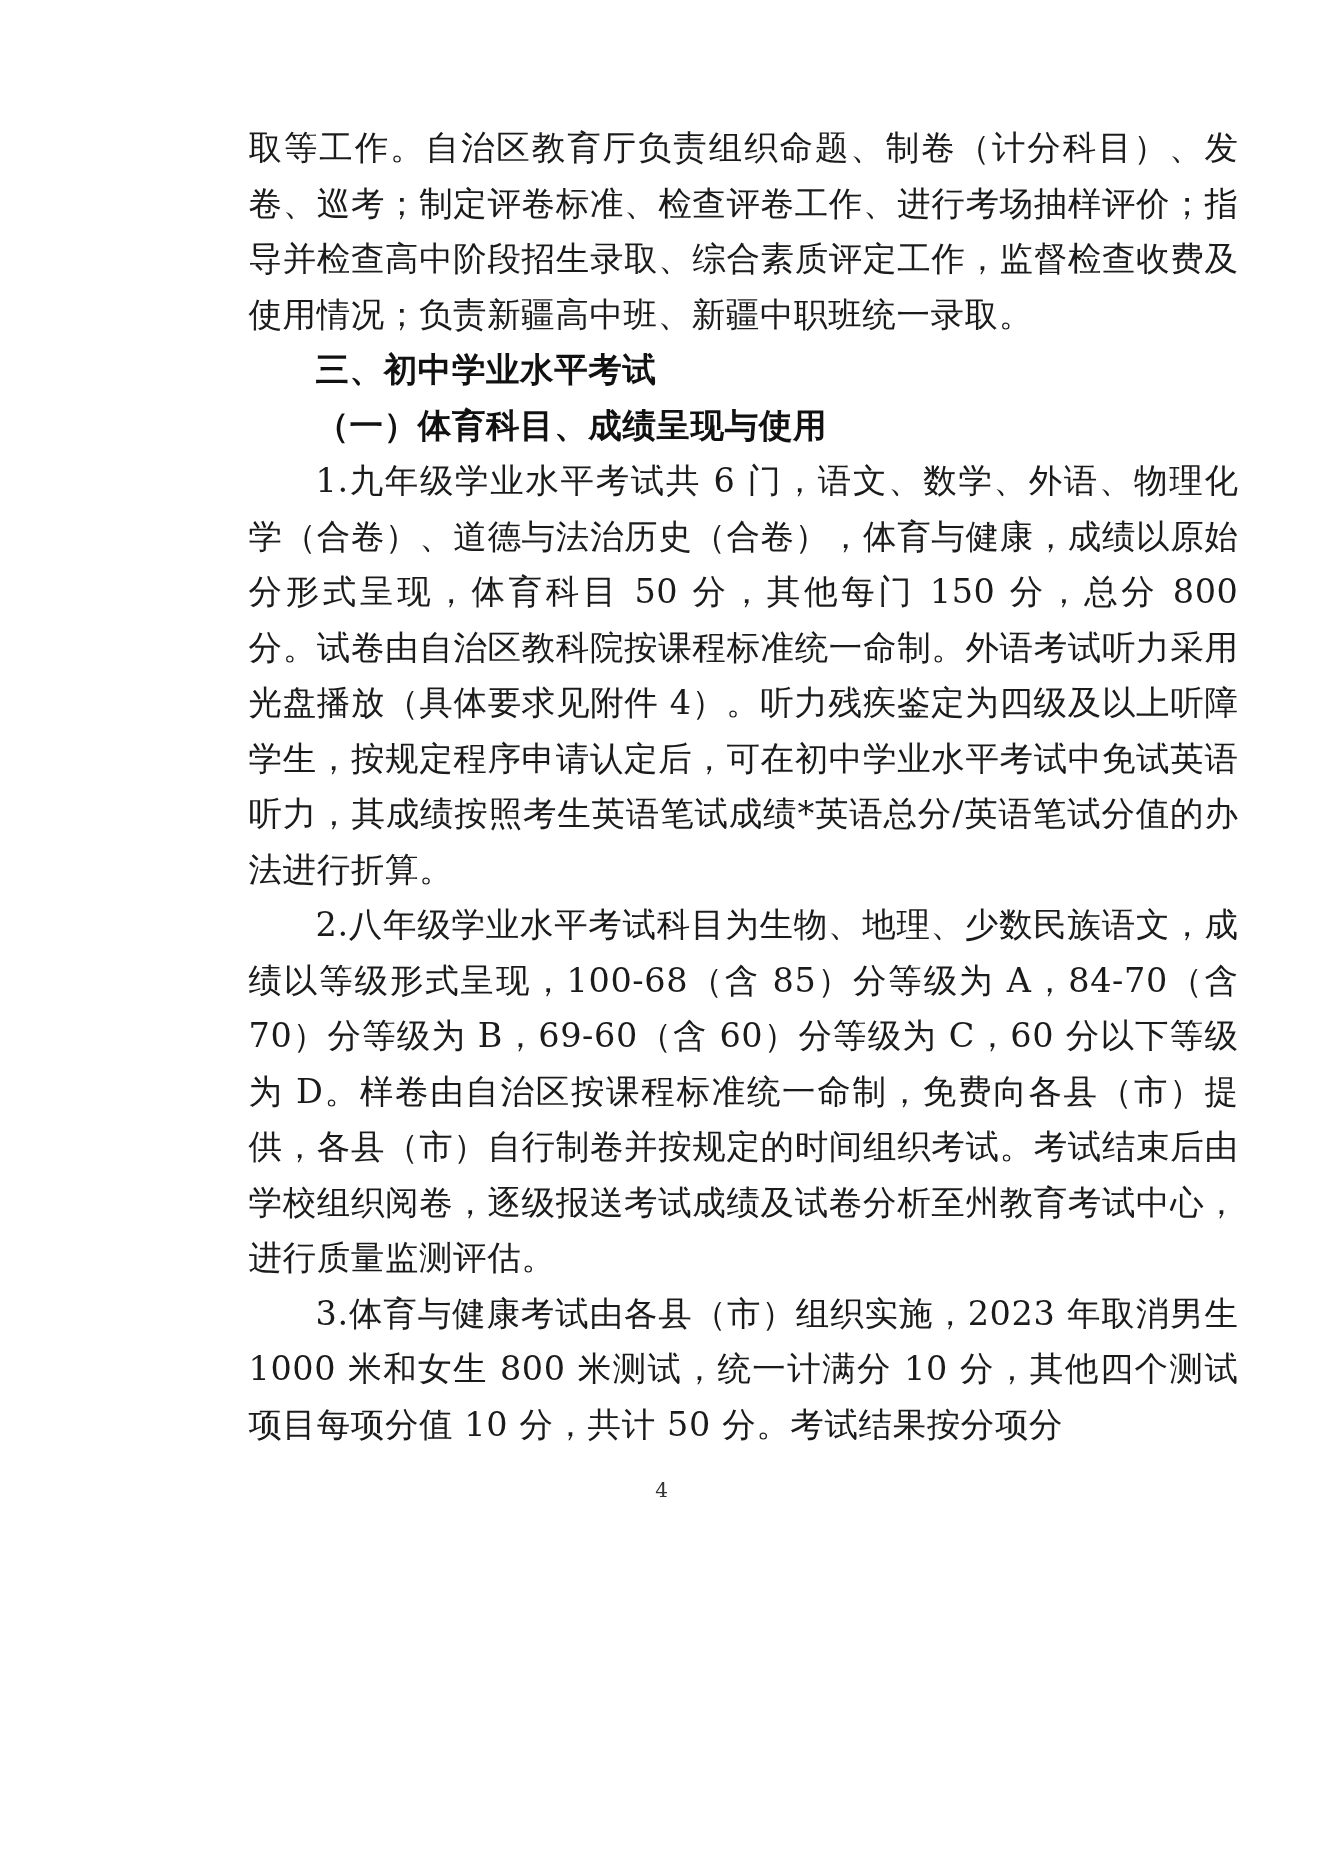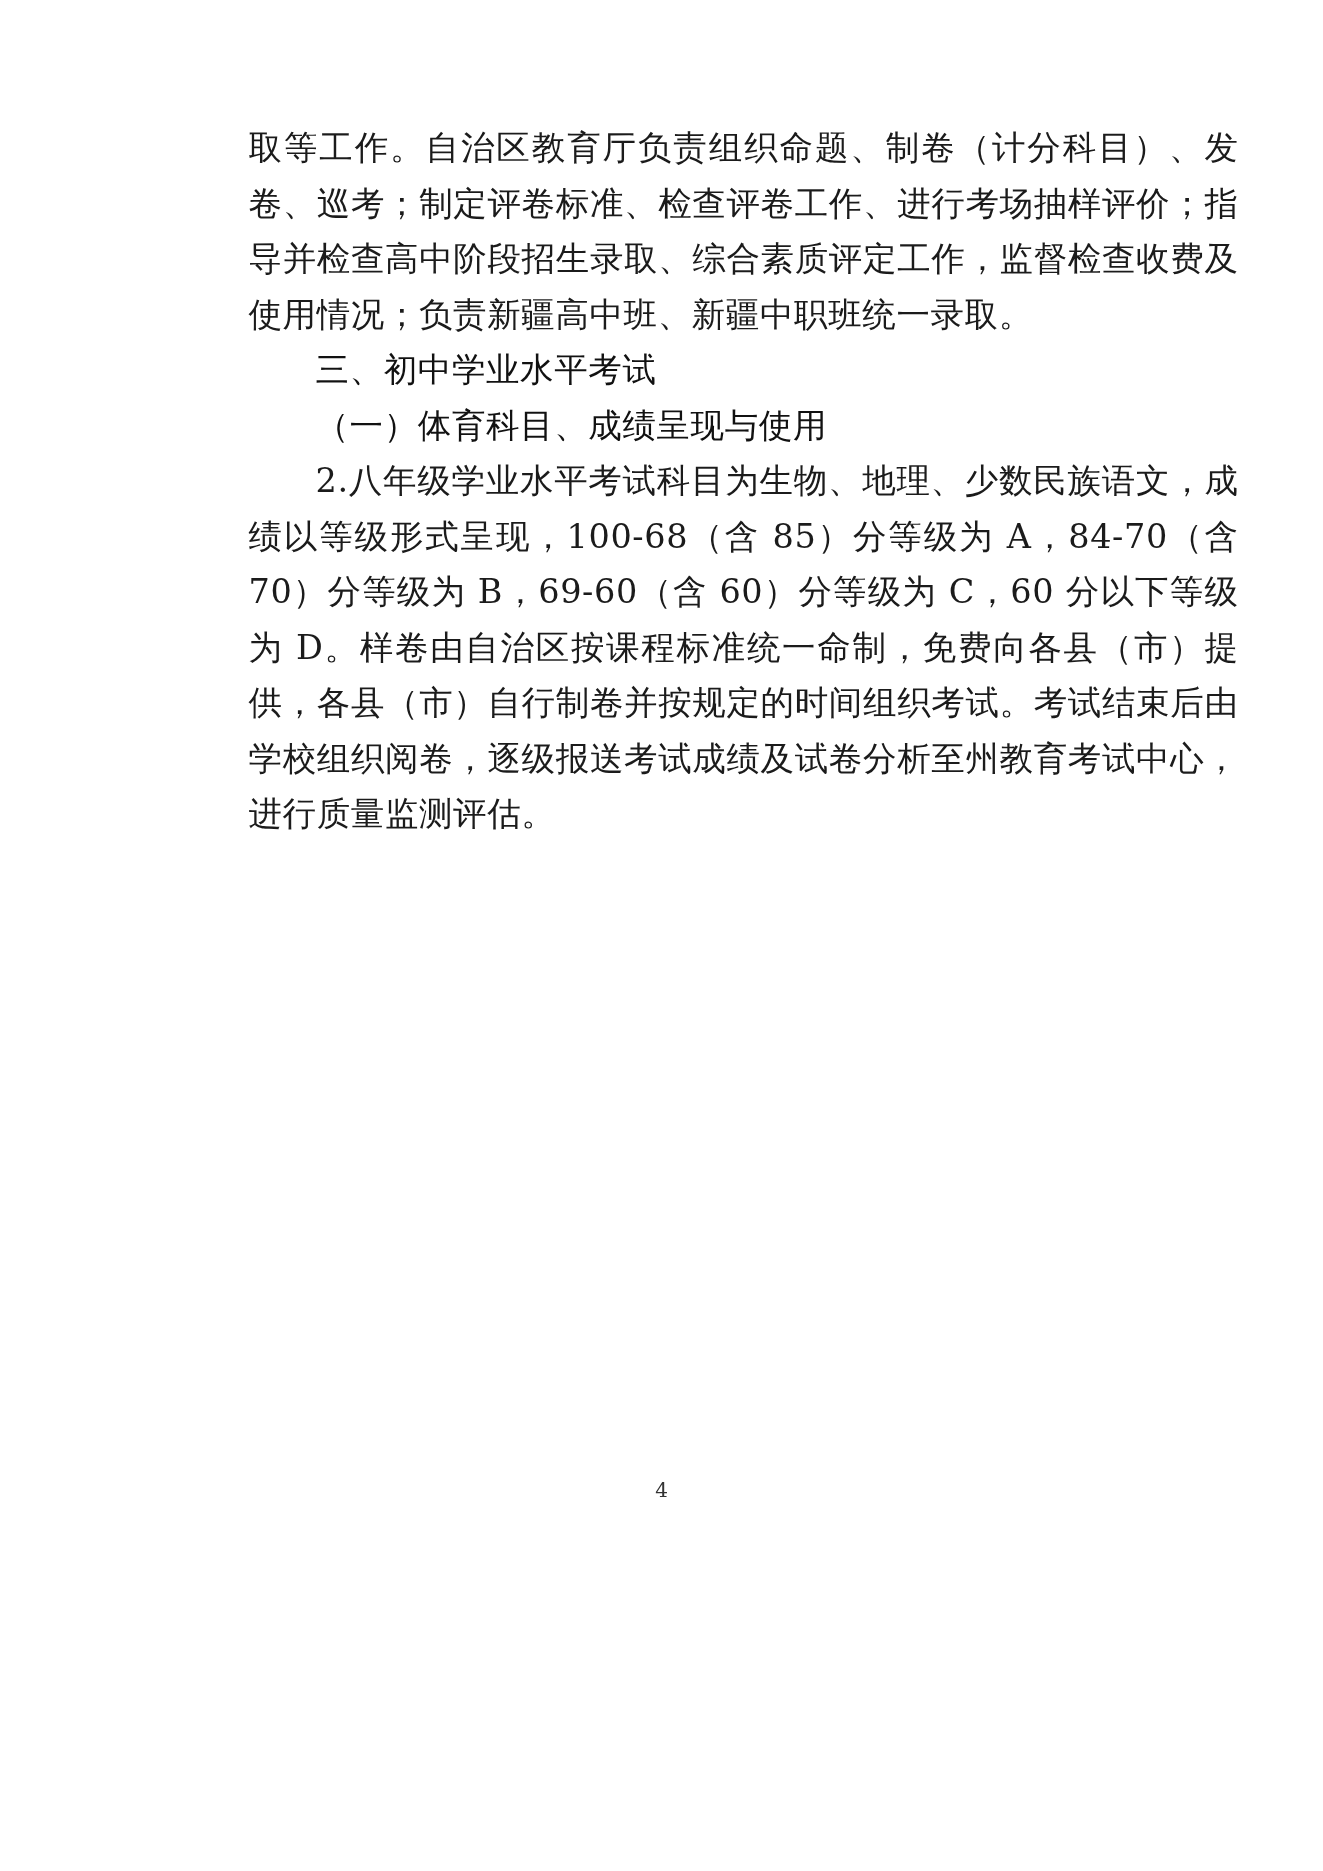--- a/index.html
+++ b/index.html
@@ -34,21 +34,21 @@
     white-space: pre-wrap;
   }
   .doc-para.indent {
     text-indent: 67px;
   }
   .doc-heading {
     font-family: "DejaVu Serif", "Liberation Serif", serif;
     font-size: 33.5px;
     line-height: 55.5px;
     color: #111111;
-    font-weight: normal;
+    font-weight: bold;
     margin: 0;
     text-indent: 67px;
     letter-spacing: 0.6px;
   }
   .page-number {
     position: absolute;
     left: 0;
     right: 0;
     top: 1478px;
     text-align: center;
@@ -58,16 +58,18 @@
   }
 </style>
 </head>
 <body>
 
 <div class="page">
   <div class="content">
     <p class="doc-para">取等工作。自治区教育厅负责组织命题、制卷（计分科目）、发卷、巡考；制定评卷标准、检查评卷工作、进行考场抽样评价；指导并检查高中阶段招生录取、综合素质评定工作，监督检查收费及使用情况；负责新疆高中班、新疆中职班统一录取。</p>
     <p class="doc-heading">三、初中学业水平考试</p>
     <p class="doc-heading">（一）体育科目、成绩呈现与使用</p>
+    <p class="doc-para indent">1.九年级学业水平考试共 6 门，语文、数学、外语、物理化学（合卷）、道德与法治历史（合卷），体育与健康，成绩以原始分形式呈现，体育科目 50 分，其他每门 150 分，总分 800 分。试卷由自治区教科院按课程标准统一命制。外语考试听力采用光盘播放（具体要求见附件 4）。听力残疾鉴定为四级及以上听障学生，按规定程序申请认定后，可在初中学业水平考试中免试英语听力，其成绩按照考生英语笔试成绩*英语总分/英语笔试分值的办法进行折算。</p>
     <p class="doc-para indent">2.八年级学业水平考试科目为生物、地理、少数民族语文，成绩以等级形式呈现，100-68（含 85）分等级为 A，84-70（含 70）分等级为 B，69-60（含 60）分等级为 C，60 分以下等级为 D。样卷由自治区按课程标准统一命制，免费向各县（市）提供，各县（市）自行制卷并按规定的时间组织考试。考试结束后由学校组织阅卷，逐级报送考试成绩及试卷分析至州教育考试中心，进行质量监测评估。</p>
+    <p class="doc-para indent">3.体育与健康考试由各县（市）组织实施，2023 年取消男生 1000 米和女生 800 米测试，统一计满分 10 分，其他四个测试项目每项分值 10 分，共计 50 分。考试结果按分项分</p>
   </div>
   <div class="page-number">4</div>
 </div>
 
 </body></html>

